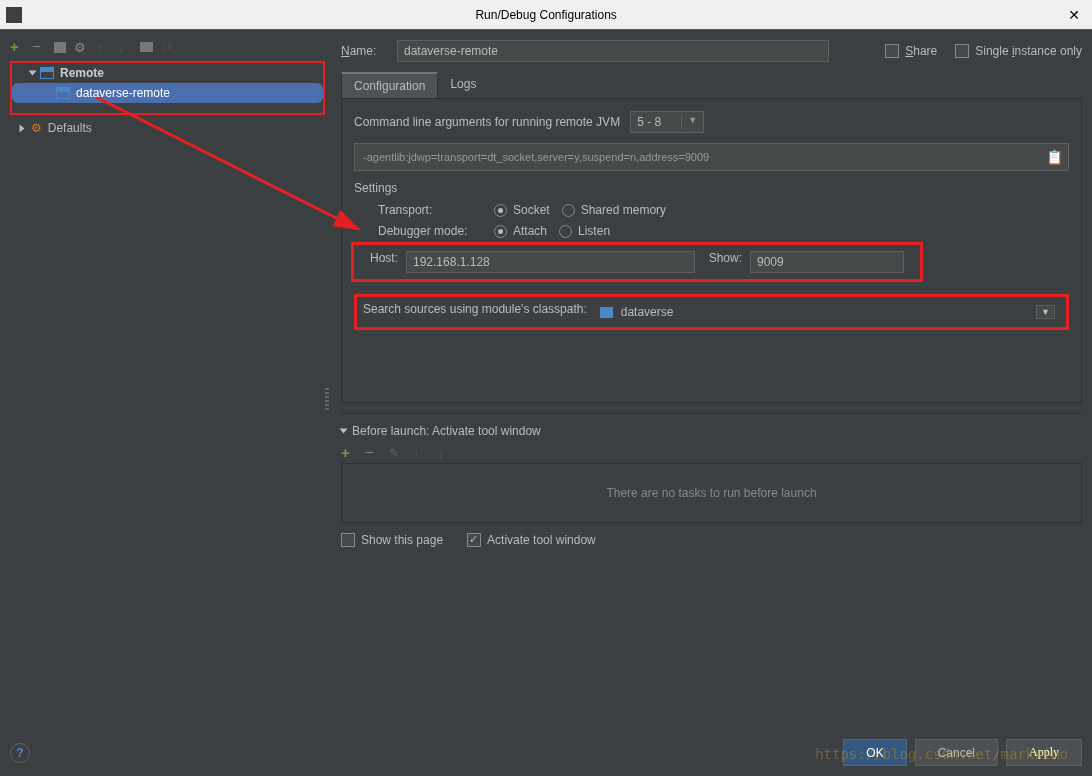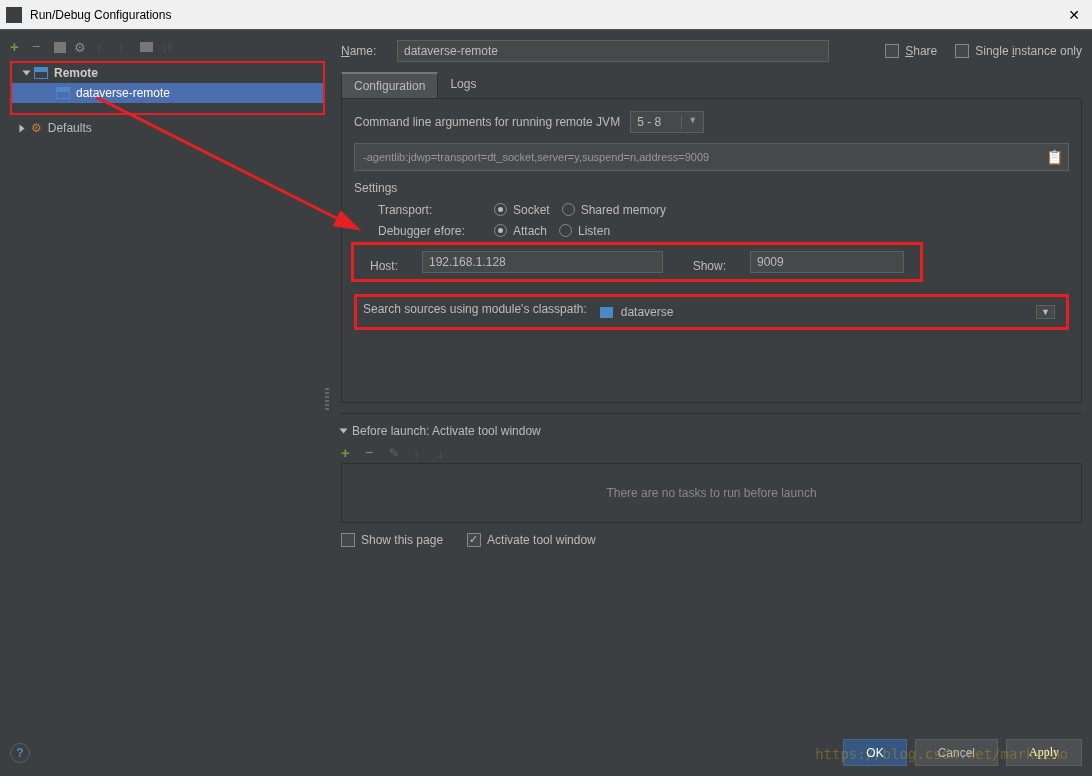--- a/index.html
+++ b/index.html
@@ -1,32 +1,32 @@
 <!DOCTYPE html>
 <html><head>
 <meta charset="utf-8">
 <style>
 * { box-sizing: border-box; margin: 0; padding: 0; font-family: "Segoe UI", Arial, sans-serif; }
 body { background: #3c3f41; color: #bbbbbb; font-size: 12px; width: 1092px; height: 776px; position: relative; overflow: hidden; }
-.titlebar { height: 30px; background: #f0f0f0; color: #000; display: flex; align-items: center; padding: 2px 6px; border-bottom: 1px solid #555; }
+.titlebar { height: 30px; background: #f0f0f0; color: #000; display: flex; align-items: center; padding: 2px 6px; border-bottom: 1px solid #555; text-align: center; }
 .titlebar .icon { width: 16px; height: 16px; background: #3c3f41; margin-right: 8px; display: inline-block; }
 .titlebar .title { flex: 1; font-size: 12px; }
 .titlebar .close { font-size: 14px; cursor: pointer; padding: 0 6px; }
 .container { display: flex; height: 700px; padding: 8px 10px 0 10px; gap: 6px; }
 .sidebar { width: 315px; display: flex; flex-direction: column; gap: 3px; position: relative; }
 .toolbar { display: flex; gap: 8px; align-items: center; padding: 2px 0 4px 0; }
 .tb-btn { width: 14px; height: 14px; display: inline-block; cursor: pointer; }
 .tb-add { color: #6a9f3c; font-size: 15px; font-weight: bold; line-height: 14px; }
 .tb-minus { color: #888; font-size: 14px; line-height: 12px; }
 .tb-copy { background: #777; width: 12px; height: 11px; position: relative; }
 .tb-gear { color: #888; font-size: 13px; }
 .tb-arrow { color: #555; font-size: 13px; }
 .tb-folder { background: #777; width: 13px; height: 10px; }
 .tree { border: 2px solid #e62020; padding: 0; background: #3c3f41; height: 54px; }
-.tree-item { display: flex; align-items: center; padding: 3px 12px; cursor: pointer; font-size: 12px; }
+.tree-item { display: flex; align-items: center; padding: 3px 18px; cursor: pointer; font-size: 12px; border-radius: 6px; }
 .tree-item .triangle { display: inline-block; width: 0; height: 0; border-left: 5px solid #bbb; border-top: 4px solid transparent; border-bottom: 4px solid transparent; margin-right: 5px; transform: rotate(90deg); }
 .tree-item.selected { background: #4b6eaf; color: #fff; padding-left: 44px; }
 .tree-item.bold .label { font-weight: bold; color: #ccc; }
 .defaults-item { display: flex; align-items: center; padding: 3px 8px; cursor: pointer; font-size: 12px; }
 .defaults-item .triangle { display: inline-block; width: 0; height: 0; border-top: 5px solid #bbb; border-left: 4px solid transparent; border-right: 4px solid transparent; transform: rotate(-90deg); margin-right: 5px; }
 .defaults-item .gearicn { color: #cb7d2c; margin-right: 6px; }
 .mainpane { flex: 1; display: flex; flex-direction: column; padding-left: 10px; }
 .namerow { display: flex; align-items: center; gap: 12px; padding: 2px 0 10px 0; }
 .namerow .lbl { width: 44px; }
 .namerow .under { text-decoration: underline; }
@@ -43,23 +43,23 @@
 .row.lblrow .lbl { font-size: 12px; }
 .select { background: #45494a; border: 1px solid #5e6060; color: #bbb; padding: 3px 6px; font-size: 12px; display: flex; gap: 20px; cursor: pointer; }
 .select .arrow { font-size: 9px; color: #999; border-left: 1px solid #5e6060; padding-left: 6px; }
 .cmdbox { background: #45494a; border: 1px solid #5e6060; color: #999; padding: 6px 8px; font-family: monospace; font-size: 11px; display: flex; align-items: center; position: relative; height: 28px; }
 .cmdbox .copyicn { position: absolute; right: 4px; color: #888; cursor: pointer; font-size: 14px; }
 .section-lbl { font-size: 12px; color: #bbb; margin: 2px 0 8px 0; }
 .radio-row { display: flex; align-items: center; gap: 12px; margin-bottom: 7px; padding-left: 16px; }
 .radio-row .lbl { width: 104px; margin-left: 8px; }
 .radio { width: 13px; height: 13px; border: 1px solid #888; border-radius: 50%; display: inline-flex; align-items: center; justify-content: center; cursor: pointer; }
 .radio.selected::after { content: ""; width: 5px; height: 5px; background: #bbb; border-radius: 50%; display: block; }
-.radio-opt { display: flex; align-items: flex-start; gap: 6px; }
+.radio-opt { display: flex; align-items: flex-end; gap: 6px; }
 .hostrow-wrap { border: 3px solid #e62020; padding: 6px 16px; margin: -3px 0px 8px -3px; width: 572px; }
-.hostrow { display: flex; align-items: flex-end; gap: 24px; }
+.hostrow { display: flex; align-items: flex-start; gap: 8px; }
 .hostrow .lbl { width: 30px; }
 .host-input { width: 319px; }
 .port-input { width: 154px; }
 .classpathrow { border: 3px solid #e62020; padding: 5px 6px; display: flex; gap: 8px; margin-top: 12px; }
 .classpath-select { flex: 1; background: #3c3f41; border: 1px solid transparent; color: #bbb; padding: 2px 4px; display: flex; align-items: center; gap: 8px; cursor: pointer; }
 .classpath-select .arrow { margin-left: auto; border: 1px solid #5e6060; padding: 1px 4px; font-size: 9px; background: #45494a; }
 .mod-icn { display: inline-block; width: 13px; height: 11px; background: #4a88c7; }
 .spacer { height: 60px; }
 .before-launch { border-top: 1px solid #2d2f30; margin-top: 10px; padding-top: 10px; }
 .bl-header { display: flex; align-items: center; gap: 6px; margin-bottom: 5px; }
@@ -159,21 +159,21 @@
         <span class="radio-opt">
             <span class="radio selected"></span>
             <span>Socket</span>
           </span>
         <span class="radio-opt">
             <span class="radio"></span>
             <span>Shared memory</span>
           </span>
       </div>
       <div class="radio-row">
-        <span class="lbl">Debugger efore:</span>
+        <span class="lbl">Debugger mode:</span>
         <span class="radio-opt">
             <span class="radio selected"></span>
             <span>Attach</span>
           </span>
         <span class="radio-opt">
             <span class="radio"></span>
             <span>Listen</span>
           </span>
       </div>
 

